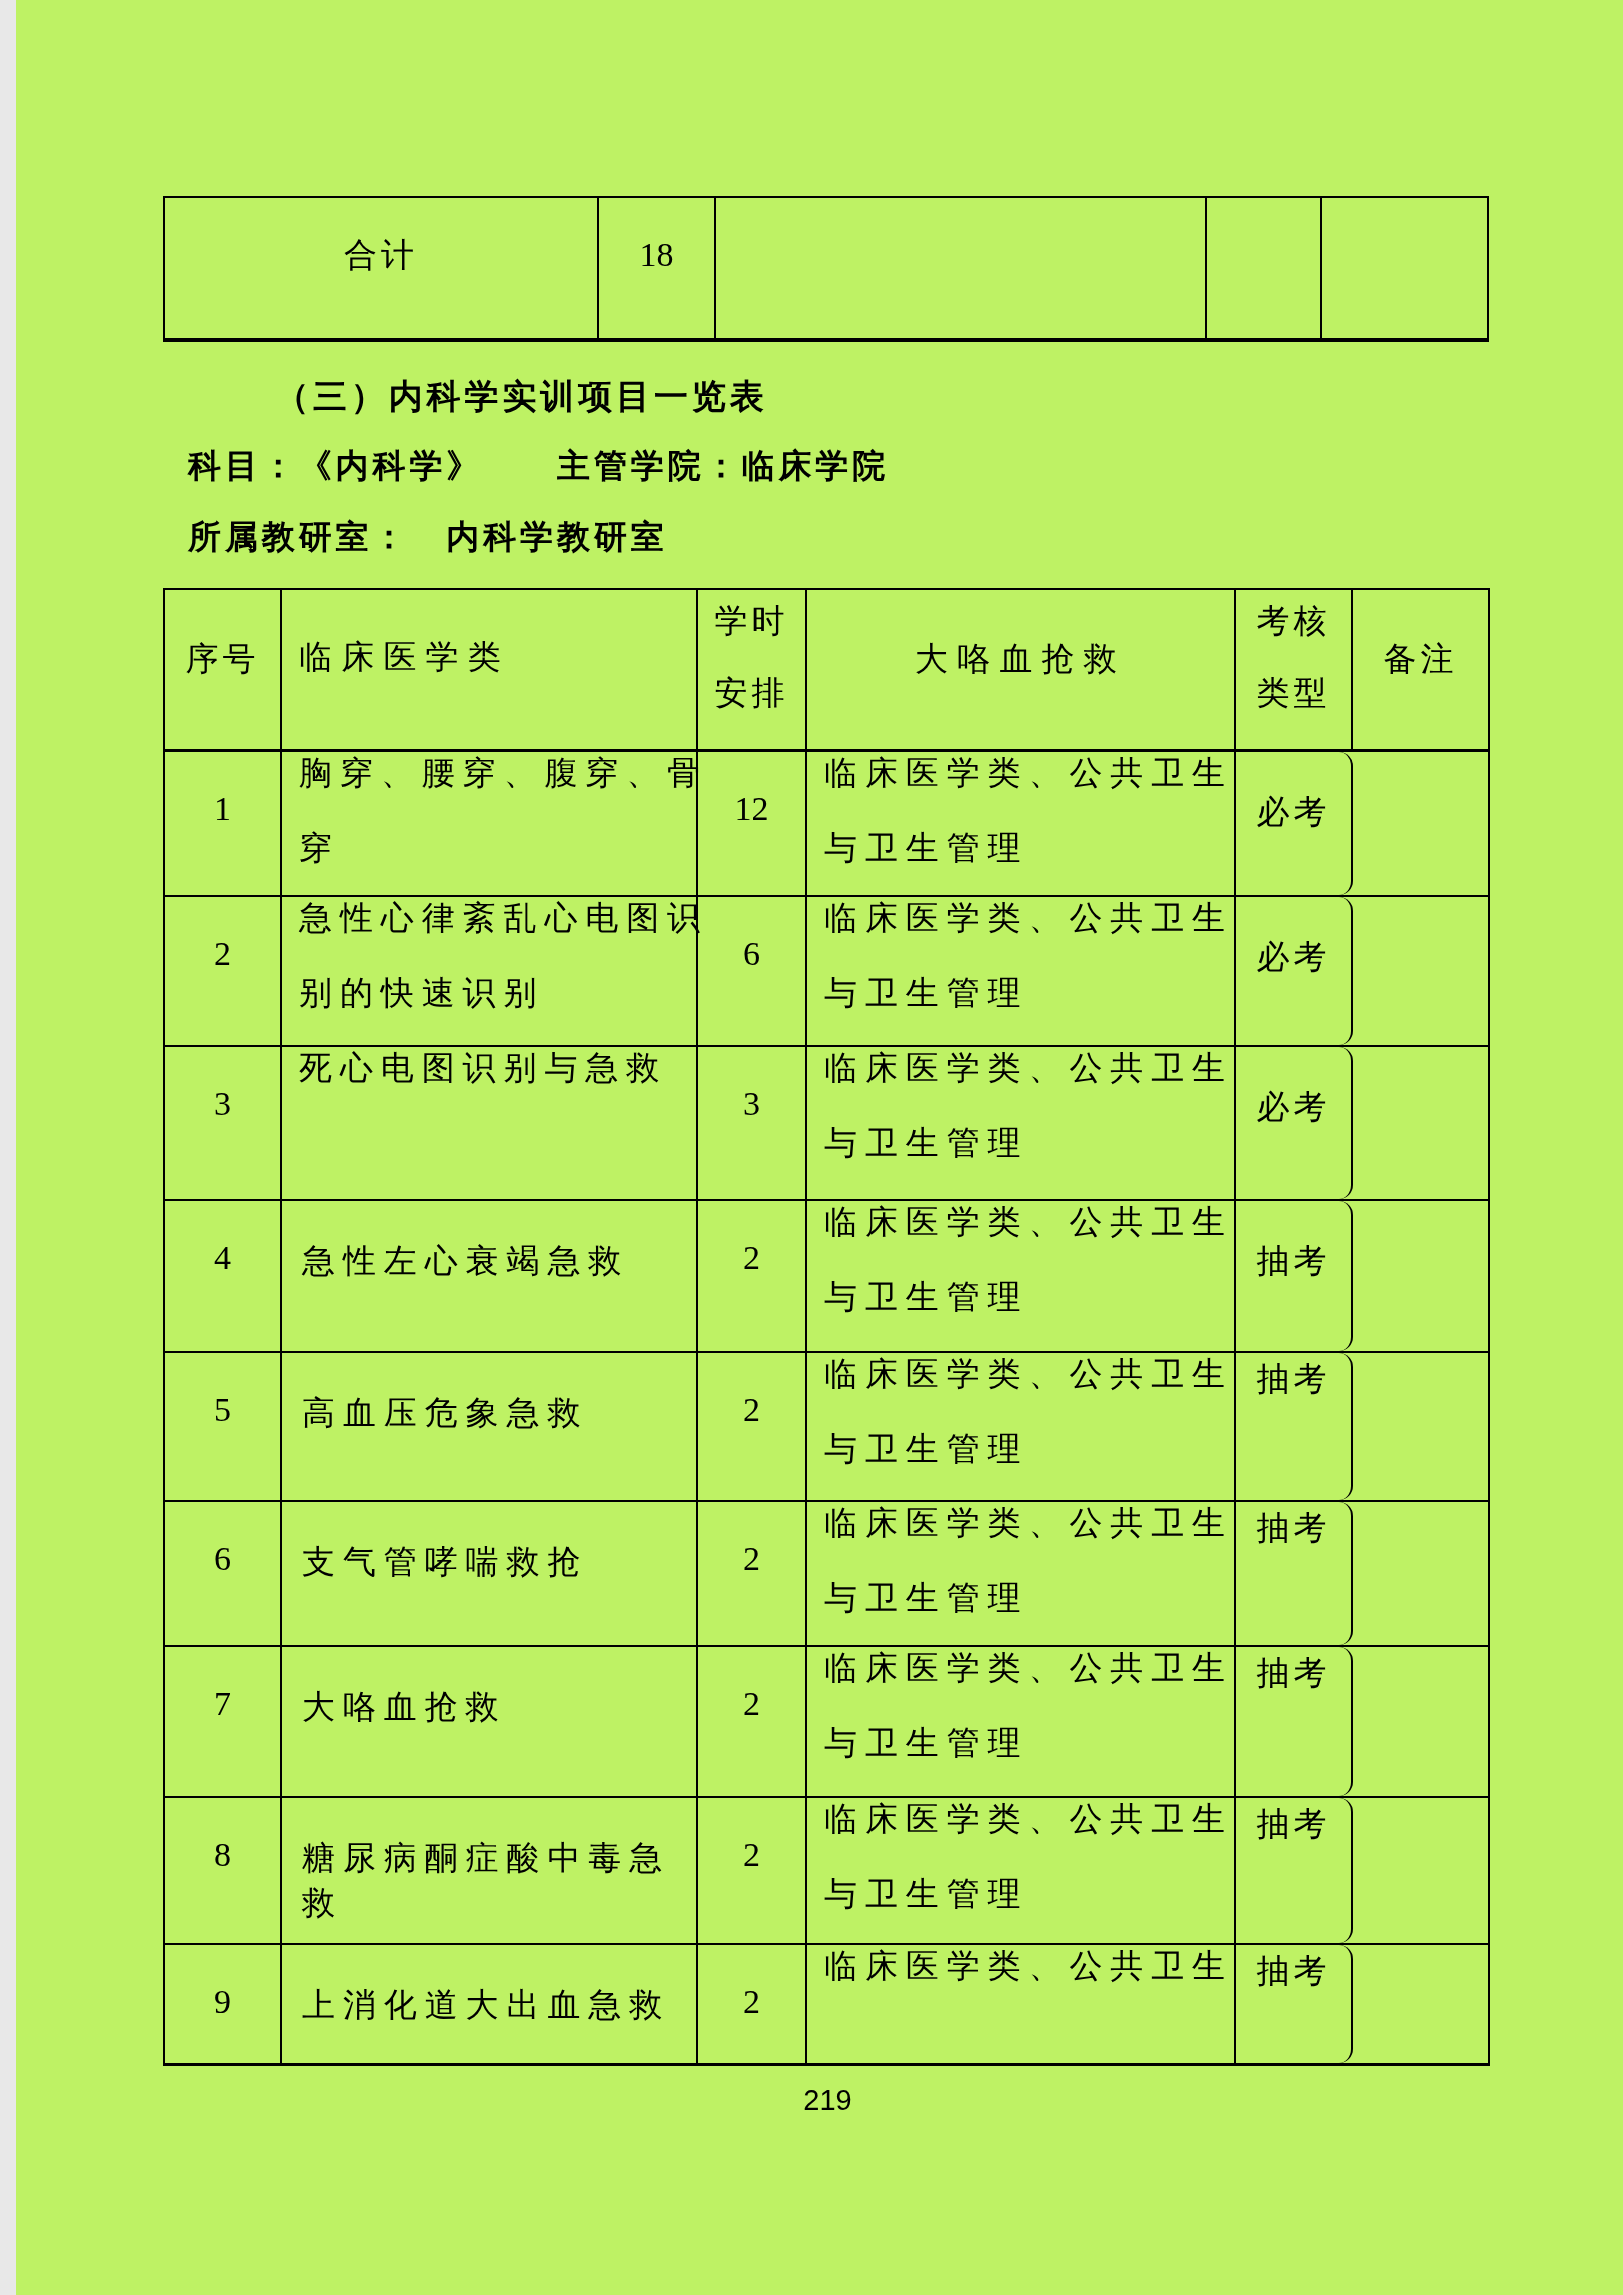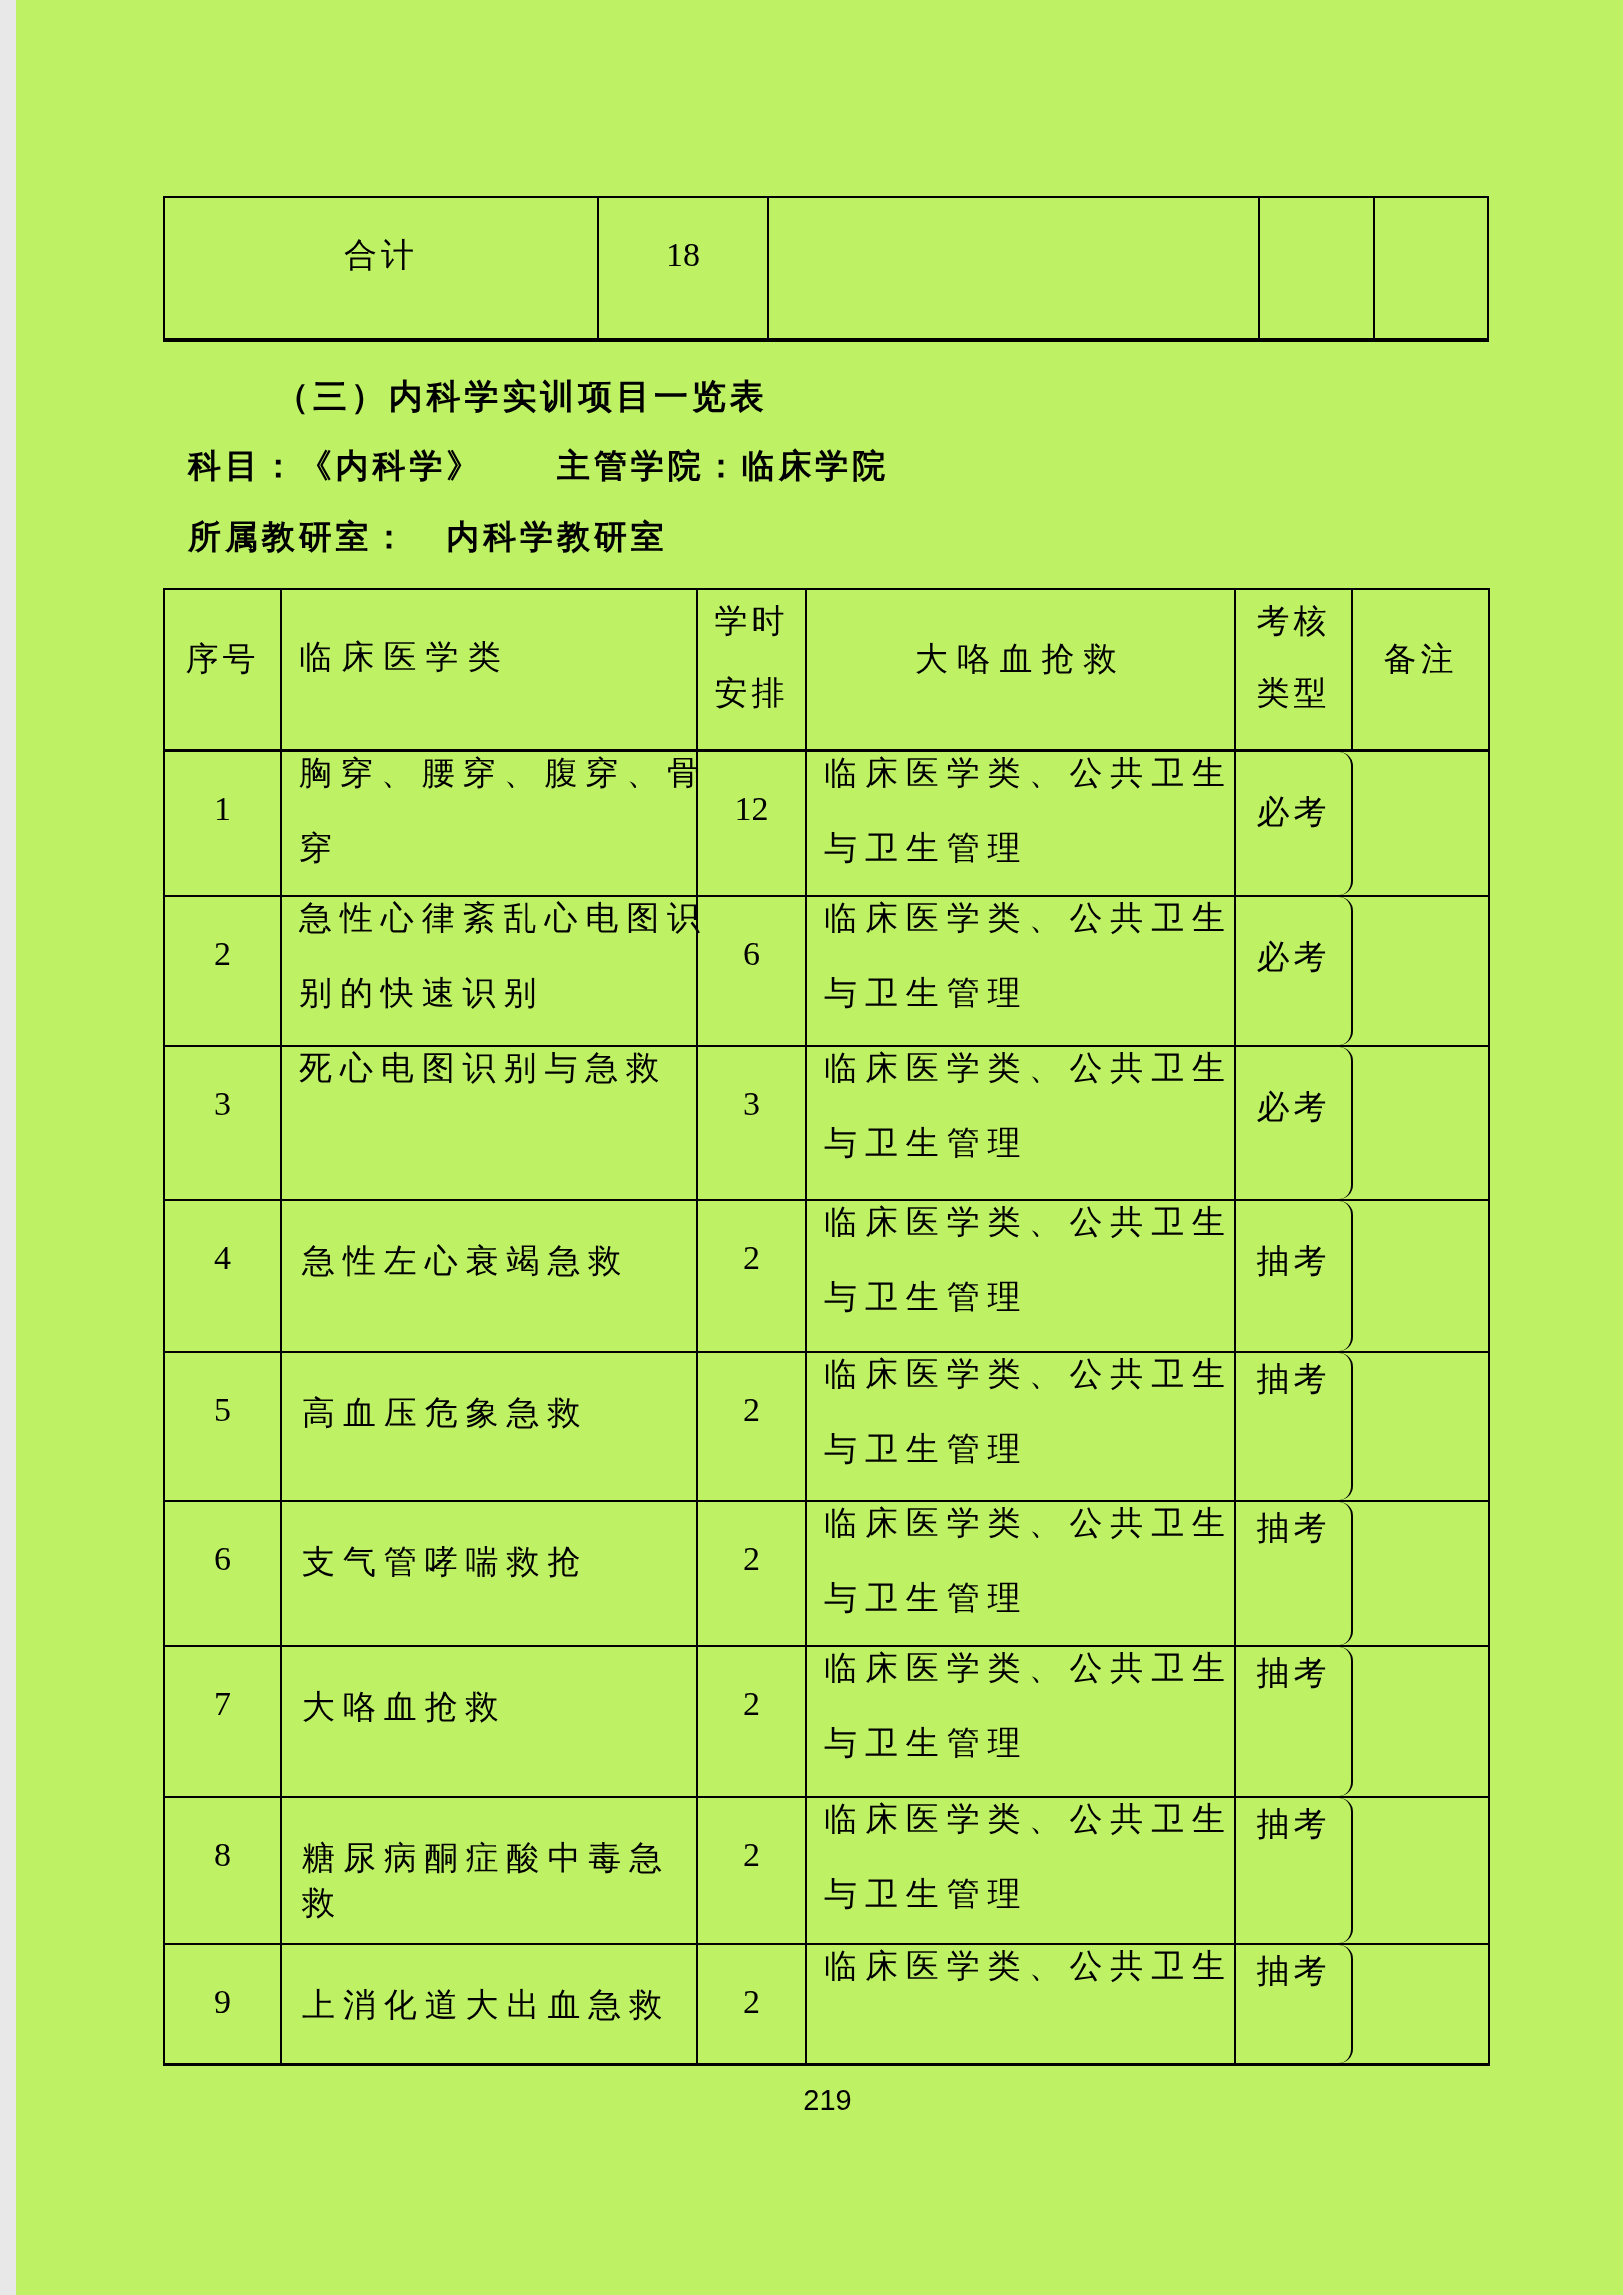--- a/index.html
+++ b/index.html
@@ -22,21 +22,21 @@
   }
   .tt-cell{
     box-sizing:border-box;
     border-right:2px solid #000;
     display:flex;align-items:center;justify-content:center;
     padding-bottom:26px;
     font-size:33px;letter-spacing:3.9px;
   }
   .tt-cell:last-child{border-right:none;}
   .tt-c0{width:434px;}
-  .tt-c1{width:170px;font-size:34px;letter-spacing:0;}
+  .tt-c1{width:117px;font-size:34px;letter-spacing:0;}
   .tt-c2{width:491px;}
   .tt-c3{width:115px;}
   .tt-c4{flex:1;}
   
   .sec-title{
     position:absolute;left:259px;top:374px;
     font-size:34px;font-weight:bold;letter-spacing:3.9px;white-space:nowrap;
   }
   .meta-line1{
     position:absolute;left:172px;top:444px;

